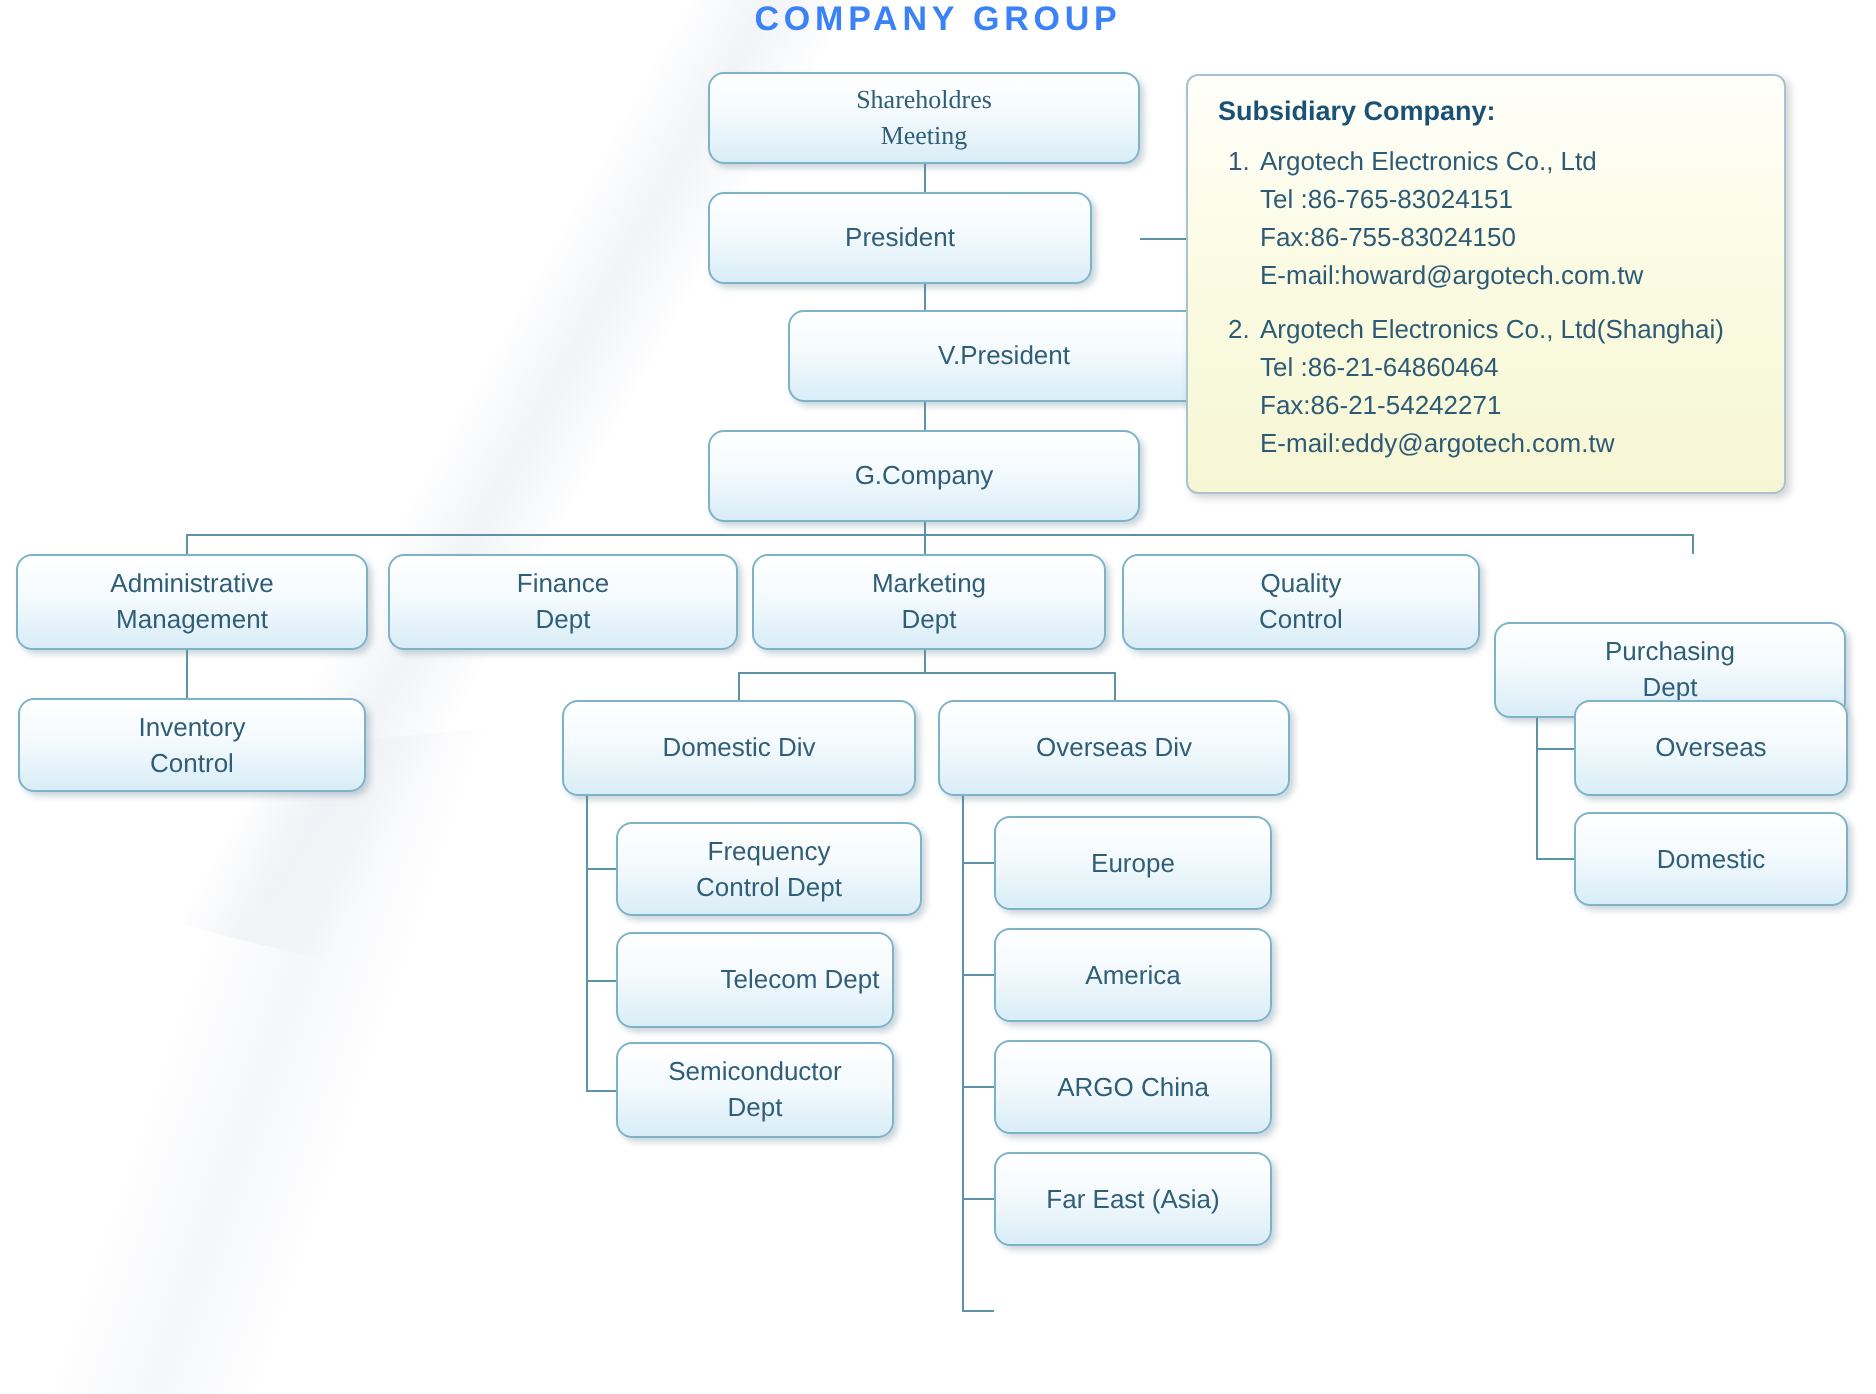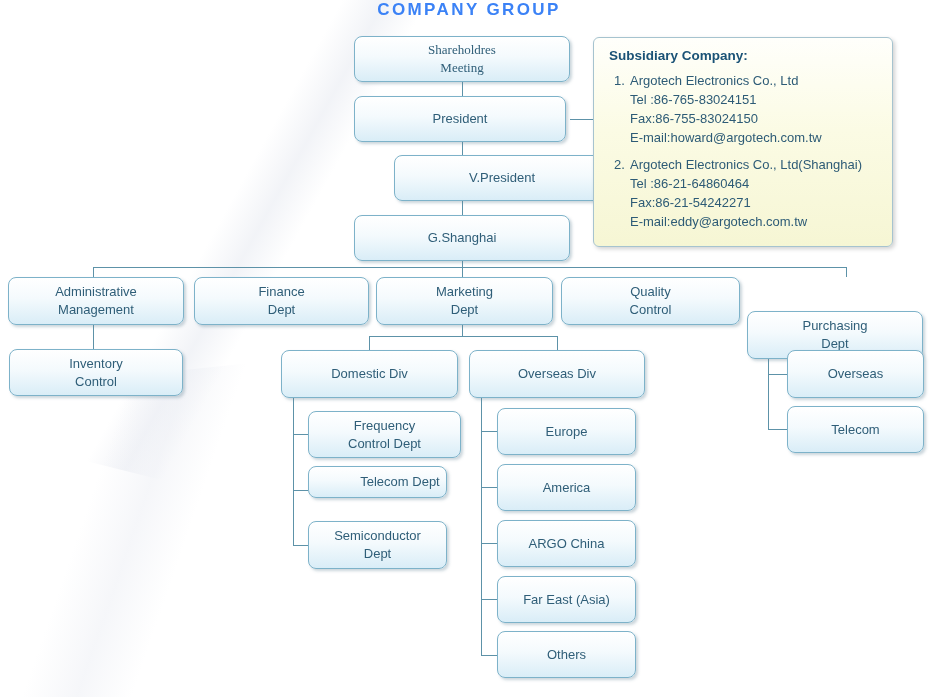--- a/index.html
+++ b/index.html
@@ -77,53 +77,52 @@
   <div class="line" style="left:481px;top:431px;width:16px;height:1px;"></div>
   <div class="line" style="left:481px;top:487px;width:16px;height:1px;"></div>
   <div class="line" style="left:481px;top:543px;width:16px;height:1px;"></div>
   <div class="line" style="left:481px;top:599px;width:16px;height:1px;"></div>
   <div class="line" style="left:481px;top:655px;width:16px;height:1px;"></div>
   <div class="line" style="left:768px;top:374px;width:19px;height:1px;"></div>
   <div class="line" style="left:768px;top:429px;width:19px;height:1px;"></div>
 
   <div class="node" style="left:354px;top:36px;width:216px;height:46px;font-family:Liberation Serif, serif;">Shareholdres
 Meeting</div>
-  <div class="node" style="left:354px;top:96px;width:212px;height:46px;">President</div>
+  <div class="node" style="left:354px;top:96px;width:192px;height:46px;">President</div>
   <div class="node" style="left:354px;top:155px;width:216px;height:46px;margin-left:40px;">V.President</div>
-  <div class="node" style="left:354px;top:215px;width:216px;height:46px;">G.Shanghai</div>
+  <div class="node" style="left:354px;top:215px;width:216px;height:46px;">G.Company</div>
 
   <div class="node" style="left:8px;top:277px;width:176px;height:48px;">Administrative
 Management</div>
   <div class="node" style="left:194px;top:277px;width:175px;height:48px;">Finance
 Dept</div>
   <div class="node" style="left:376px;top:277px;width:177px;height:48px;">Marketing
 Dept</div>
   <div class="node" style="left:561px;top:277px;width:179px;height:48px;">Quality
 Control</div>
   <div class="node" style="left:747px;top:277px;width:176px;height:48px;margin-top:34px;">Purchasing
 Dept</div>
 
   <div class="node" style="left:9px;top:349px;width:174px;height:47px;">Inventory
 Control</div>
   <div class="node" style="left:281px;top:350px;width:177px;height:48px;">Domestic Div</div>
   <div class="node" style="left:469px;top:350px;width:176px;height:48px;">Overseas Div</div>
   <div class="node" style="left:787px;top:350px;width:137px;height:48px;">Overseas</div>
-  <div class="node" style="left:787px;top:406px;width:137px;height:47px;">Telecom</div>
+  <div class="node" style="left:787px;top:406px;width:137px;height:47px;">Domestic</div>
 
   <div class="node" style="left:308px;top:411px;width:153px;height:47px;text-align:center;">Frequency
 Control Dept</div>
-  <div class="node" style="left:308px;top:466px;width:139px;height:32px;padding-left:45px;">Telecom Dept</div>
+  <div class="node" style="left:308px;top:466px;width:139px;height:48px;padding-left:45px;">Telecom Dept</div>
   <div class="node" style="left:308px;top:521px;width:139px;height:48px;">Semiconductor
 Dept</div>
 
   <div class="node" style="left:497px;top:408px;width:139px;height:47px;">Europe</div>
   <div class="node" style="left:497px;top:464px;width:139px;height:47px;">America</div>
   <div class="node" style="left:497px;top:520px;width:139px;height:47px;">ARGO China</div>
   <div class="node" style="left:497px;top:576px;width:139px;height:47px;">Far East (Asia)</div>
-  <div class="node" style="left:497px;top:631px;width:139px;height:47px;">Others</div>
 
   <div class="panel">
     <div class="panel-heading">Subsidiary Company:</div>
 
     <div class="company">
       <div class="company-head">
         <span class="company-num">1.</span>
         <span class="company-name">Argotech Electronics Co., Ltd</span>
       </div>
       <div class="company-line">Tel :86-765-83024151</div>

